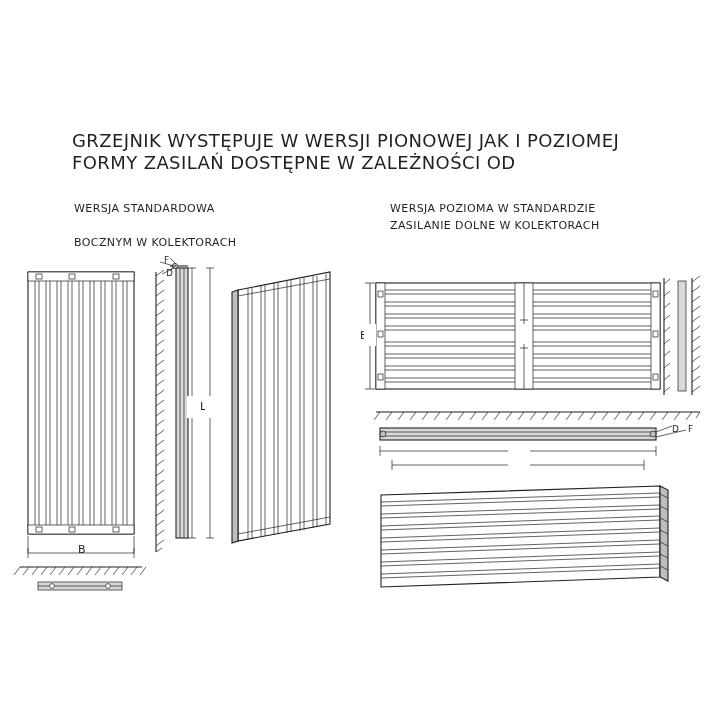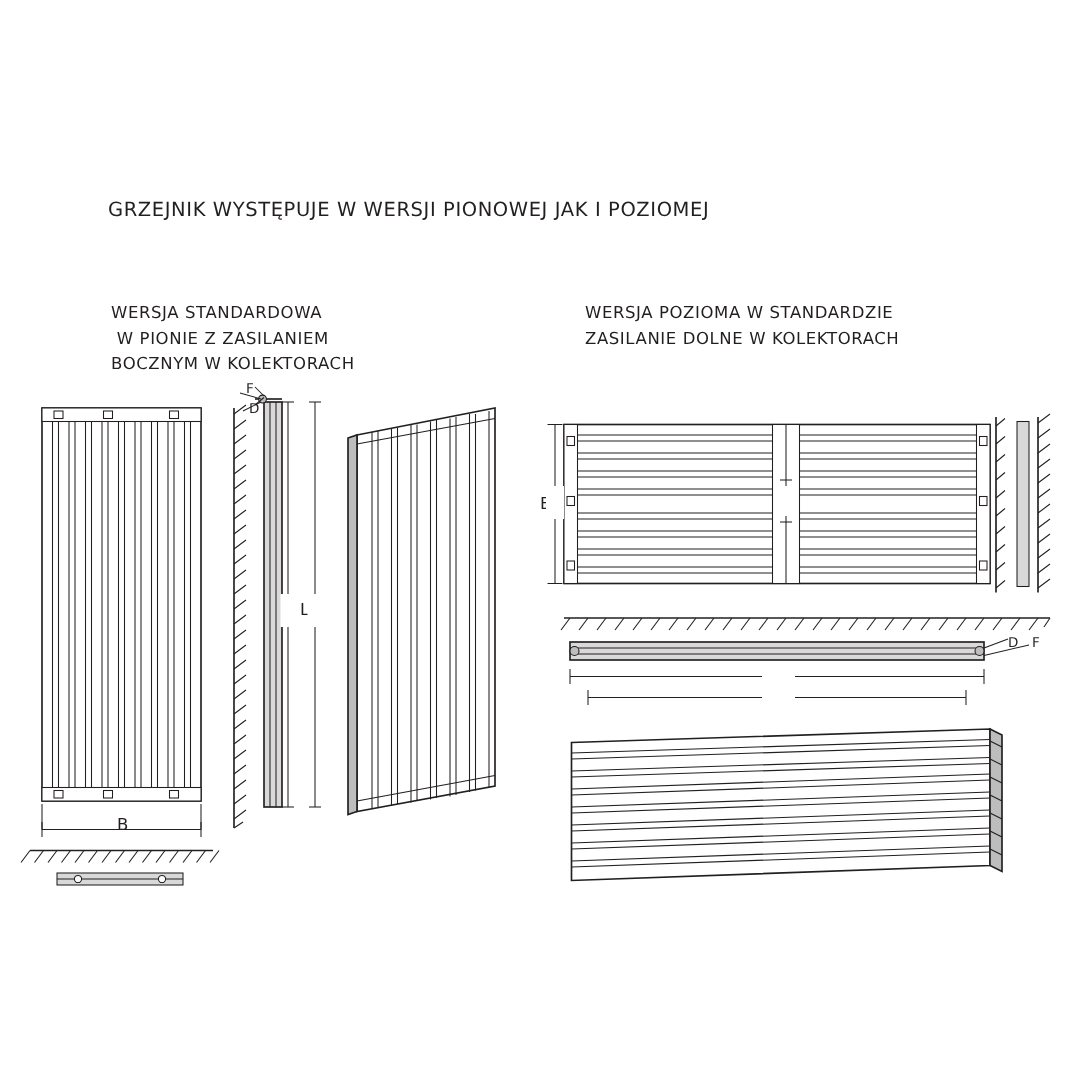--- a/index.html
+++ b/index.html
@@ -15,21 +15,21 @@
     font-family: "DejaVu Sans", sans-serif;
     overflow: hidden;
   }
   .txt {
     position: absolute;
     color: #231f20;
     white-space: pre;
     letter-spacing: 0.4px;
   }
   .heading {
-    font-size: 13px;
+    font-size: 18px;
     line-height: 22px;
   }
   .subhead {
     font-size: 11px;
     line-height: 19px;
   }
   .dimlabel {
     font-size: 11px;
     color: #231f20;
   }
@@ -50,23 +50,23 @@
   .fillw { fill: #ffffff; }
   .fillg { fill: #d9d9d9; }
   .filld { fill: #bdbdbd; }
 </style>
 </head>
 <body>
 
 <div id="page">
 
   <div class="txt heading" style="left:72px; top:130px;">GRZEJNIK WYSTĘPUJE W WERSJI PIONOWEJ JAK I POZIOMEJ</div>
+  <div class="txt heading" style="left:72px; top:152px;">FORMY ZASILAŃ DOSTĘPNE W ZALEŻNOŚCI OD</div>
 
   <div class="txt subhead" style="left:74px; top:199px;">WERSJA STANDARDOWA</div>
-  <div class="txt subhead" style="left:74px; top:216px;"> W PIONIE Z ZASILANIEM</div>
   <div class="txt subhead" style="left:390px; top:199px;">WERSJA POZIOMA W STANDARDZIE</div>
 
   <div class="txt subhead" style="left:74px; top:233px;">BOCZNYM W KOLEKTORACH</div>
   <div class="txt subhead" style="left:390px; top:216px;">ZASILANIE DOLNE W KOLEKTORACH</div>
 
   <div class="txt dimlabel" style="left:78px; top:543px;">B</div>
   <div class="txt dimlabel" style="left:182px; top:400px;">C</div>
   <div class="txt dimlabel" style="left:200px; top:400px;">L</div>
   <div class="txt dimlabel-sm" style="left:164px; top:255px;">F</div>
   <div class="txt dimlabel-sm" style="left:166px; top:268px;">D</div>

